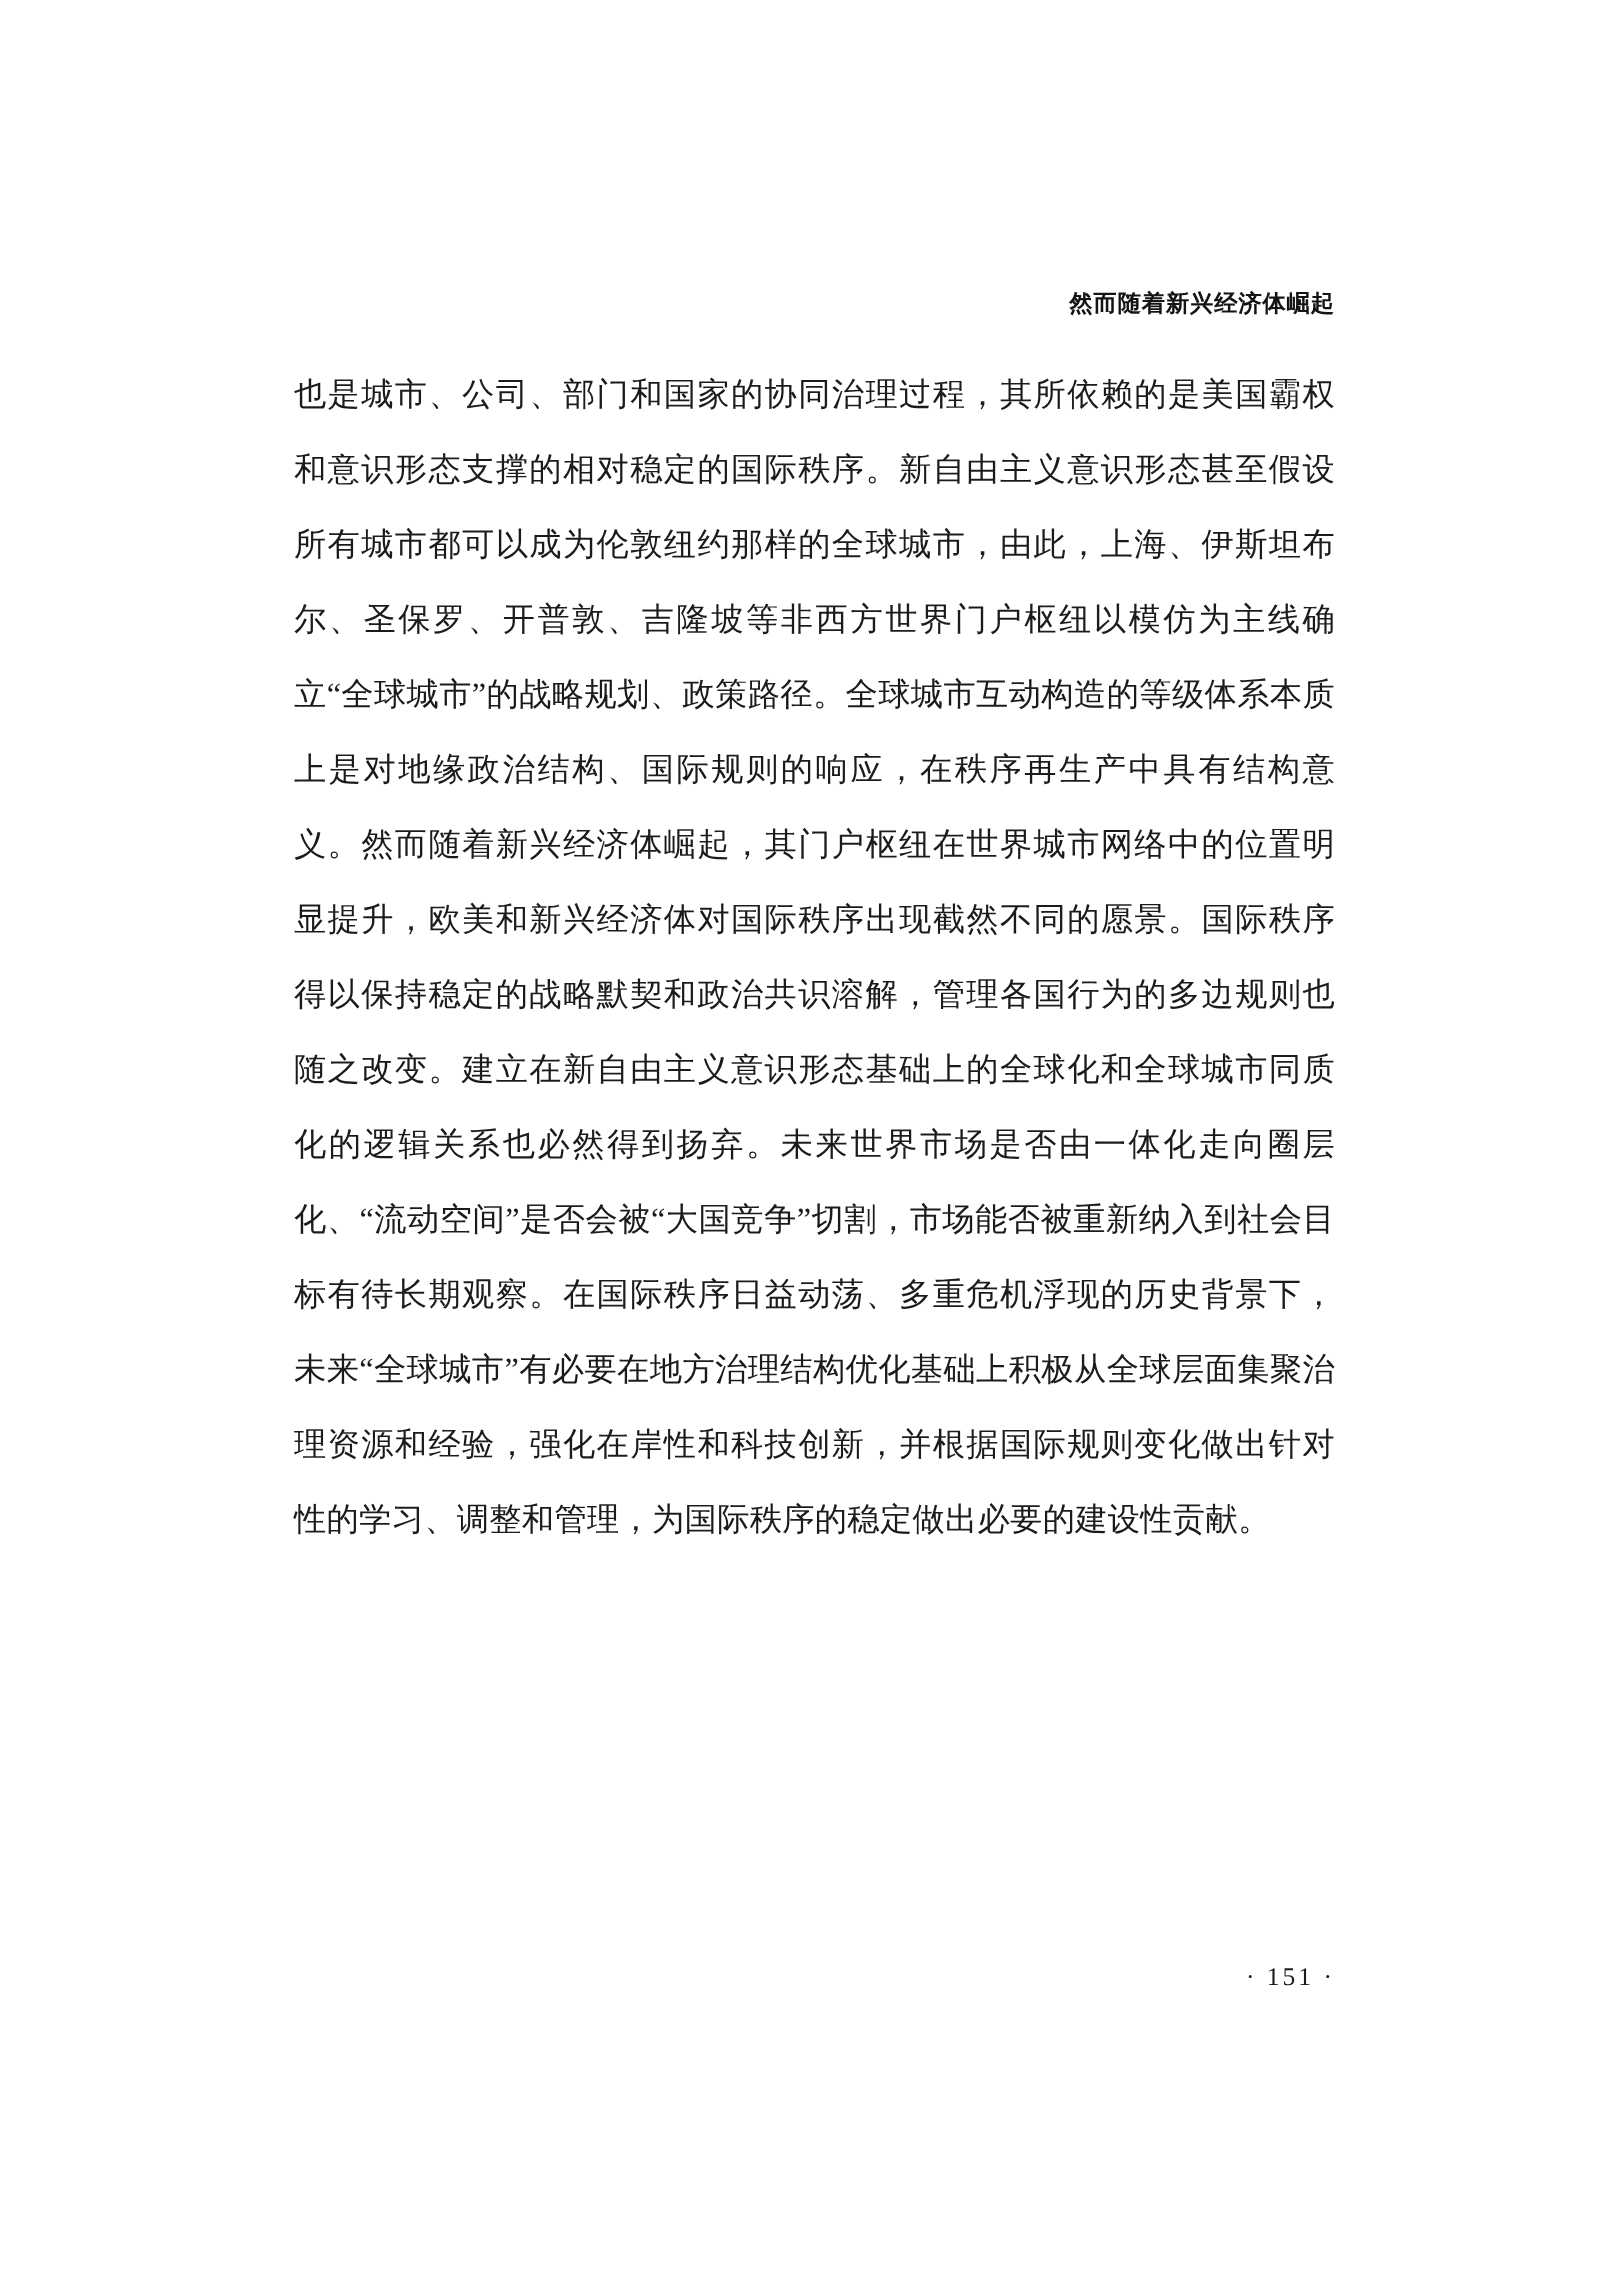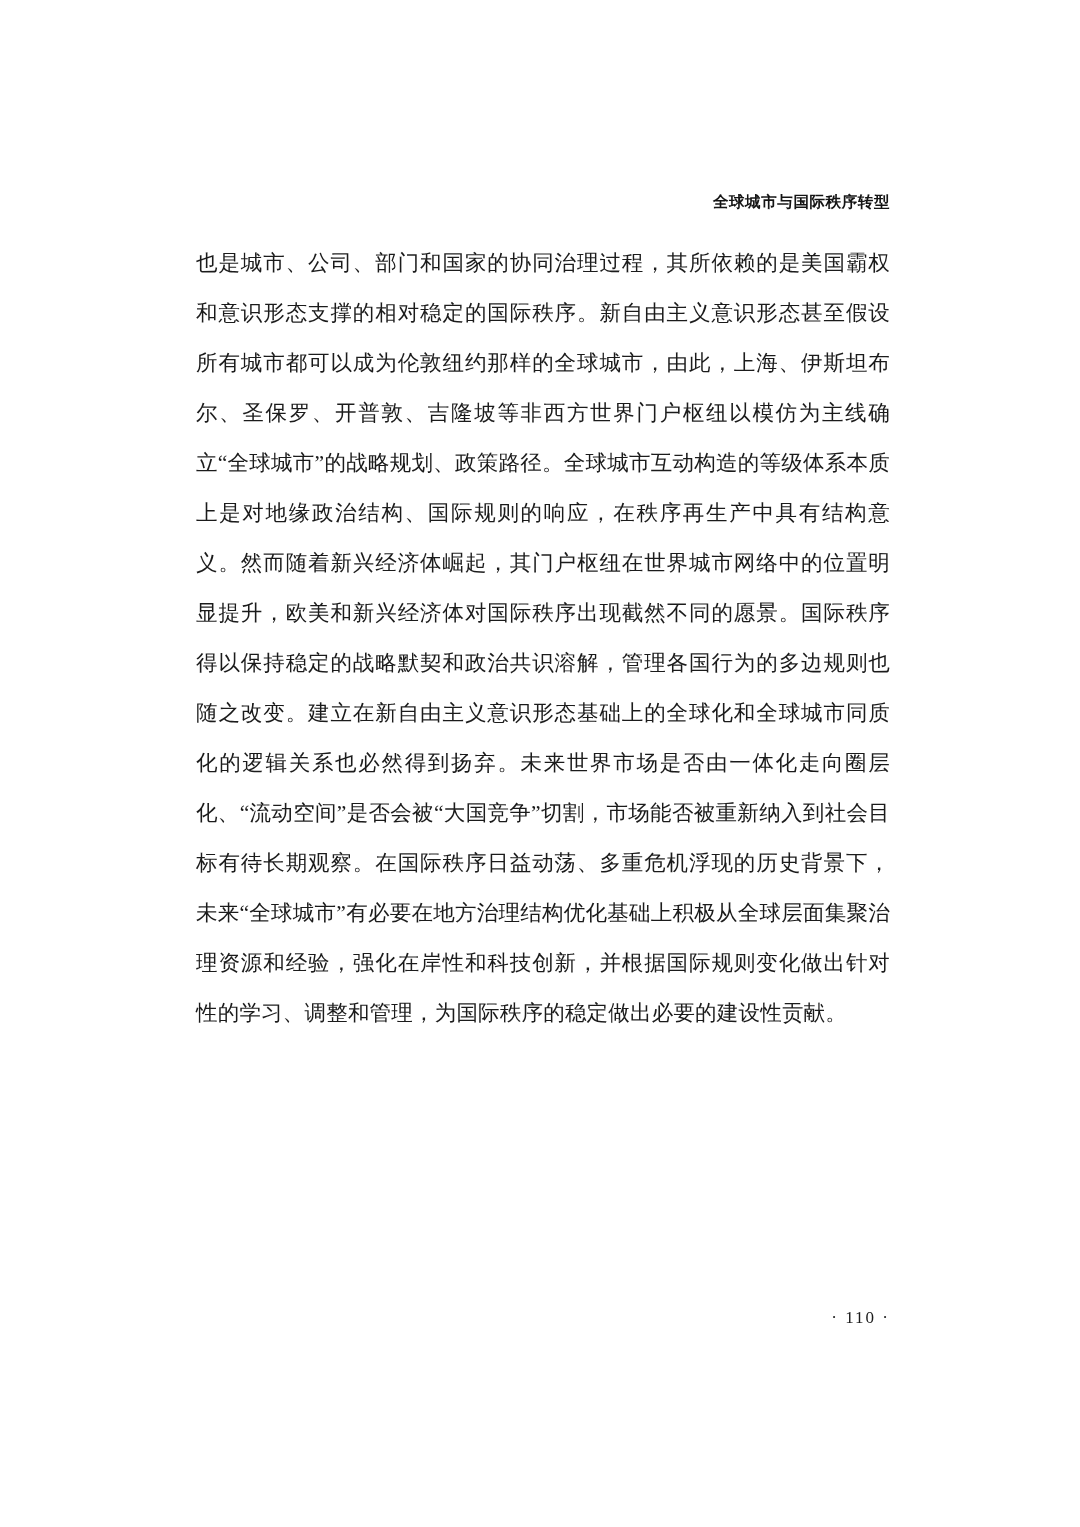--- a/index.html
+++ b/index.html
@@ -62,23 +62,23 @@
     letter-spacing: 2px;
     color: #1b1b1b;
     white-space: nowrap;
   }
 </style>
 </head>
 <body>
 
 <div class="page">
 
-  <div class="running-head">全球城市与国际秩序转型</div>
+  <div class="running-head">然而随着新兴经济体崛起</div>
 
   <div class="head-rule"></div>
 
   <div class="body-block">
     <p>也是城市、公司、部门和国家的协同治理过程，其所依赖的是美国霸权和意识形态支撑的相对稳定的国际秩序。新自由主义意识形态甚至假设所有城市都可以成为伦敦纽约那样的全球城市，由此，上海、伊斯坦布尔、圣保罗、开普敦、吉隆坡等非西方世界门户枢纽以模仿为主线确立“全球城市”的战略规划、政策路径。全球城市互动构造的等级体系本质上是对地缘政治结构、国际规则的响应，在秩序再生产中具有结构意义。然而随着新兴经济体崛起，其门户枢纽在世界城市网络中的位置明显提升，欧美和新兴经济体对国际秩序出现截然不同的愿景。国际秩序得以保持稳定的战略默契和政治共识溶解，管理各国行为的多边规则也随之改变。建立在新自由主义意识形态基础上的全球化和全球城市同质化的逻辑关系也必然得到扬弃。未来世界市场是否由一体化走向圈层化、“流动空间”是否会被“大国竞争”切割，市场能否被重新纳入到社会目标有待长期观察。在国际秩序日益动荡、多重危机浮现的历史背景下，未来“全球城市”有必要在地方治理结构优化基础上积极从全球层面集聚治理资源和经验，强化在岸性和科技创新，并根据国际规则变化做出针对性的学习、调整和管理，为国际秩序的稳定做出必要的建设性贡献。</p>
   </div>
 
-  <div class="page-number">· 110 ·</div>
+  <div class="page-number">· 151 ·</div>
 
 </div>
 
 </body></html>

